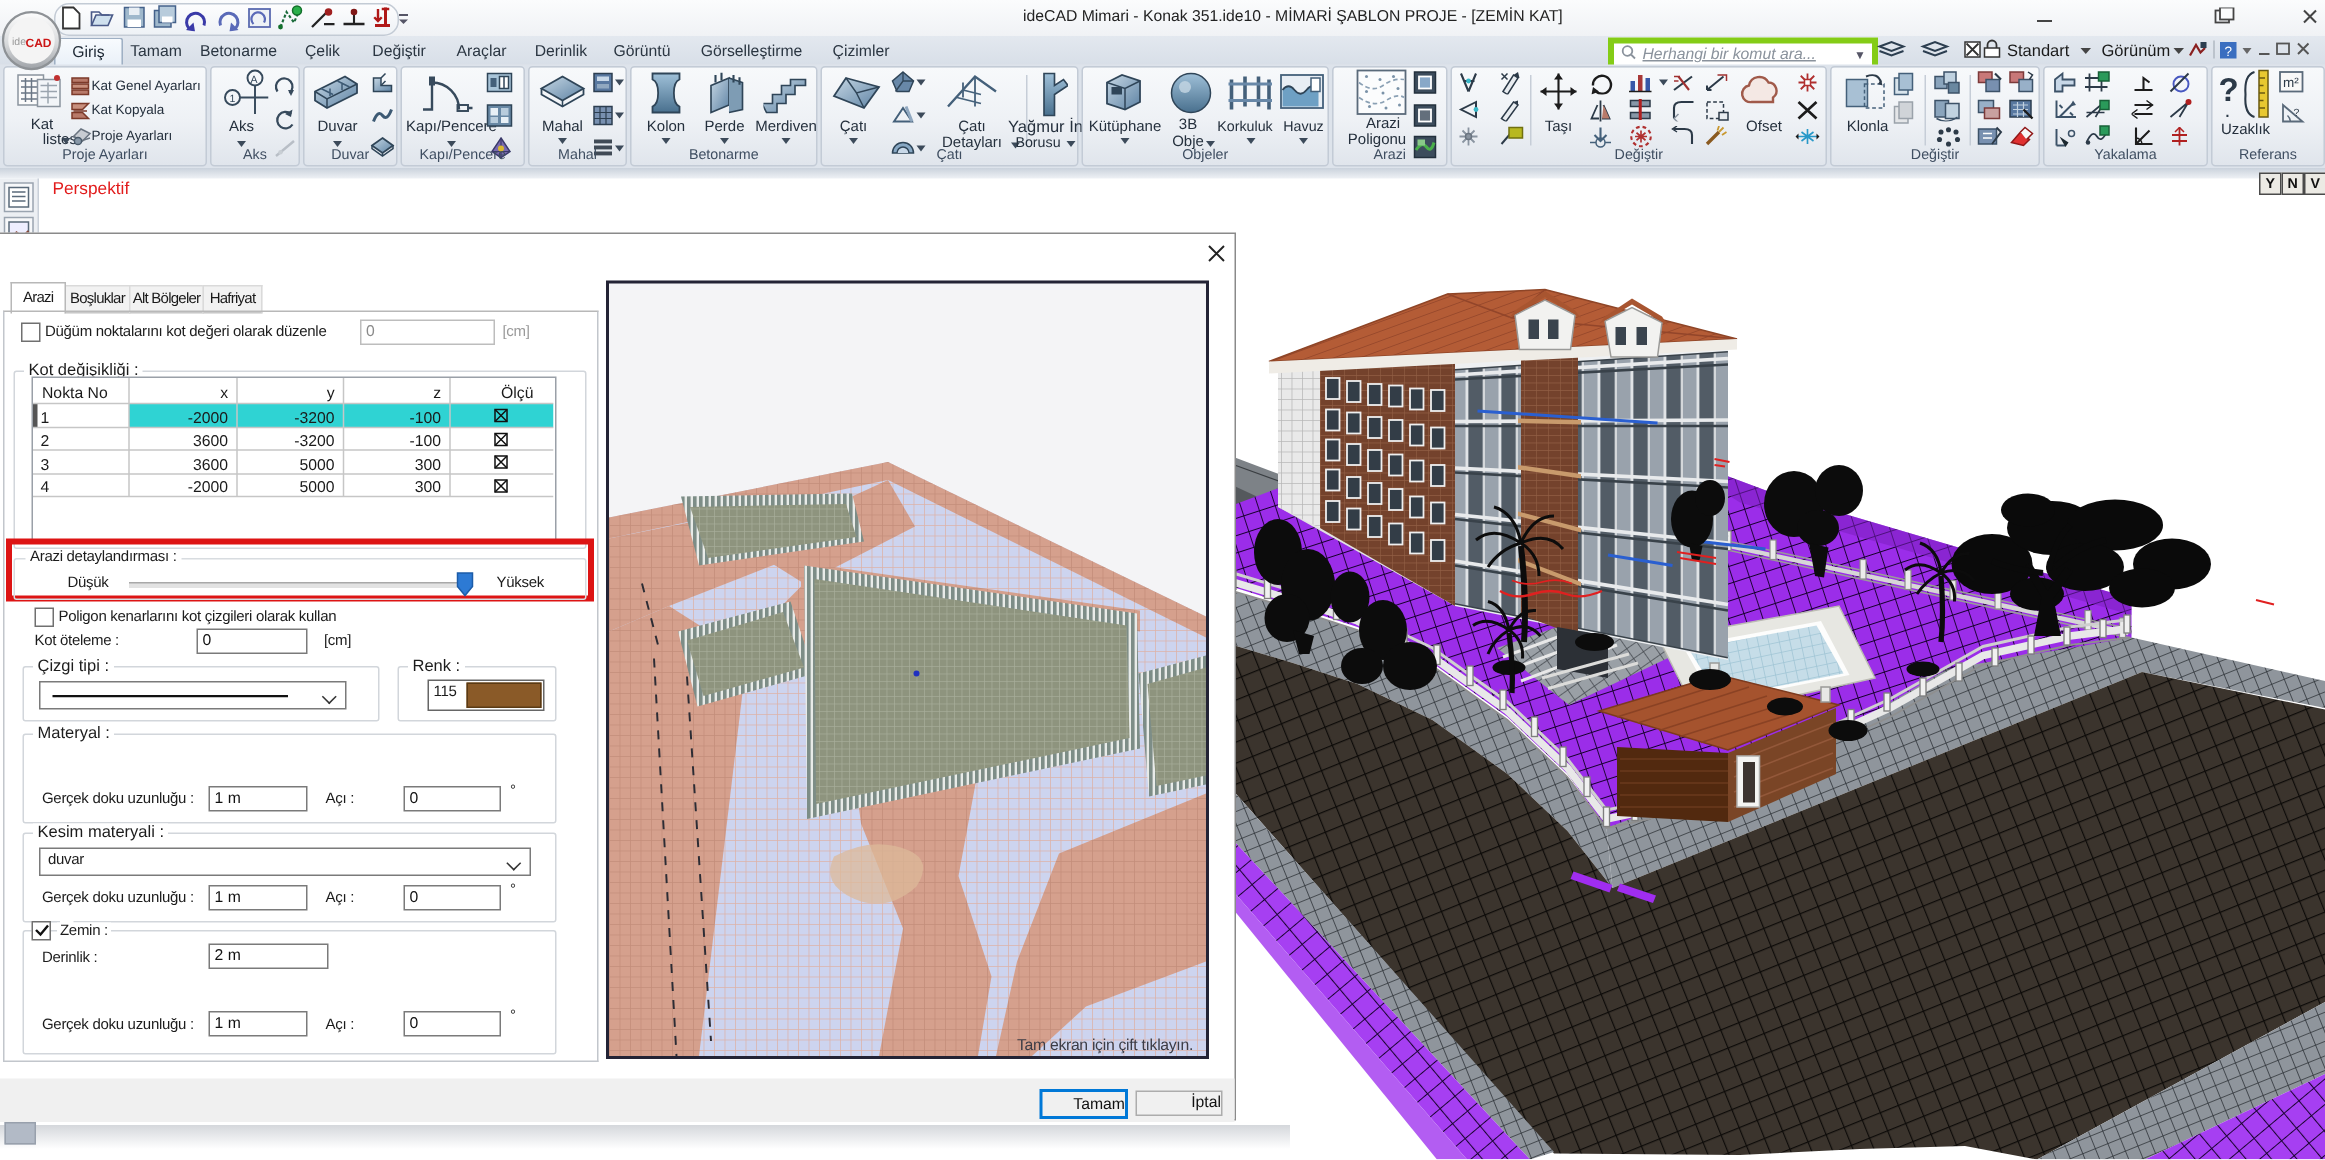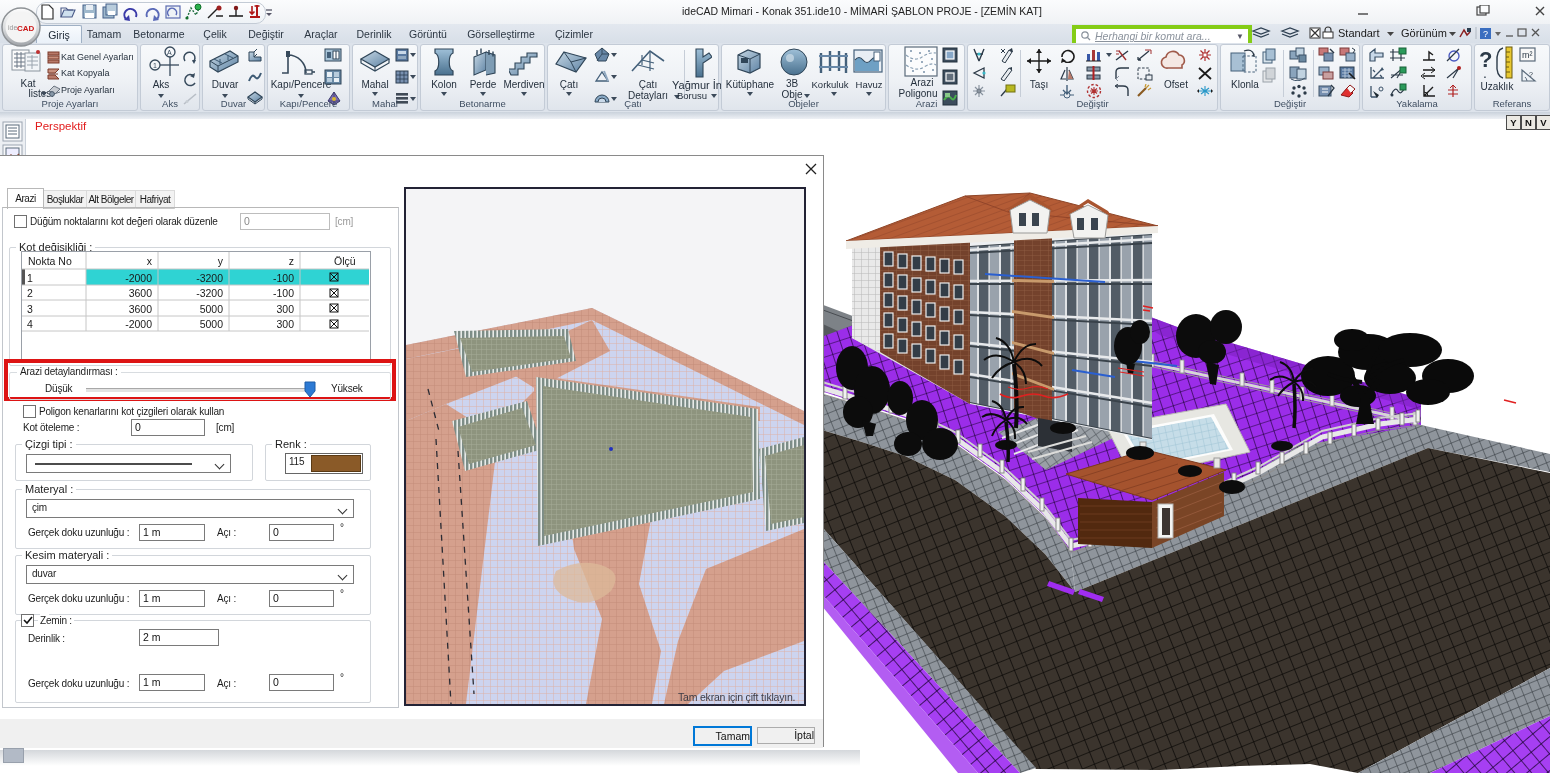--- a/index.html
+++ b/index.html
@@ -1090,24 +1090,20 @@
     <div class="gbox" style="left:272px;top:288px;width:104px;height:35px;">
         <div class="glab">Renk :</div>
       </div>
     <div class="ab" style="left:292px;top:297px;width:76px;height:19px;border:1px solid #666;background:#fff;"></div>
     <div class="dtxt" style="left:296px;top:300px;">115</div>
     <div class="ab" style="left:318px;top:299px;width:48px;height:15px;background:#8a5a28;border:1px solid #5a3a14;"></div>
 
     <div class="gbox" style="left:22px;top:333px;width:354px;height:58px;">
         <div class="glab">Materyal :</div>
       </div>
-    <div class="combo" style="left:33px;top:343px;width:326px;height:17px;">
-        <div class="cArr"></div>
-        <div class="dtxt" style="left:5px;top:2px;">çim</div>
-      </div>
     <div class="dtxt" style="left:35px;top:371px;">Gerçek doku uzunluğu :</div>
     <div class="inp" style="left:146px;top:368px;width:58px;height:13px;">1 m</div>
     <div class="dtxt" style="left:224px;top:371px;">Açı :</div>
     <div class="inp" style="left:276px;top:368px;width:57px;height:13px;">0</div>
     <div class="dtxt" style="left:347px;top:366px;">°</div>
 
     <div class="gbox" style="left:22px;top:399px;width:354px;height:58px;">
         <div class="glab">Kesim materyali :</div>
       </div>
     <div class="combo" style="left:33px;top:409px;width:326px;height:17px;">

